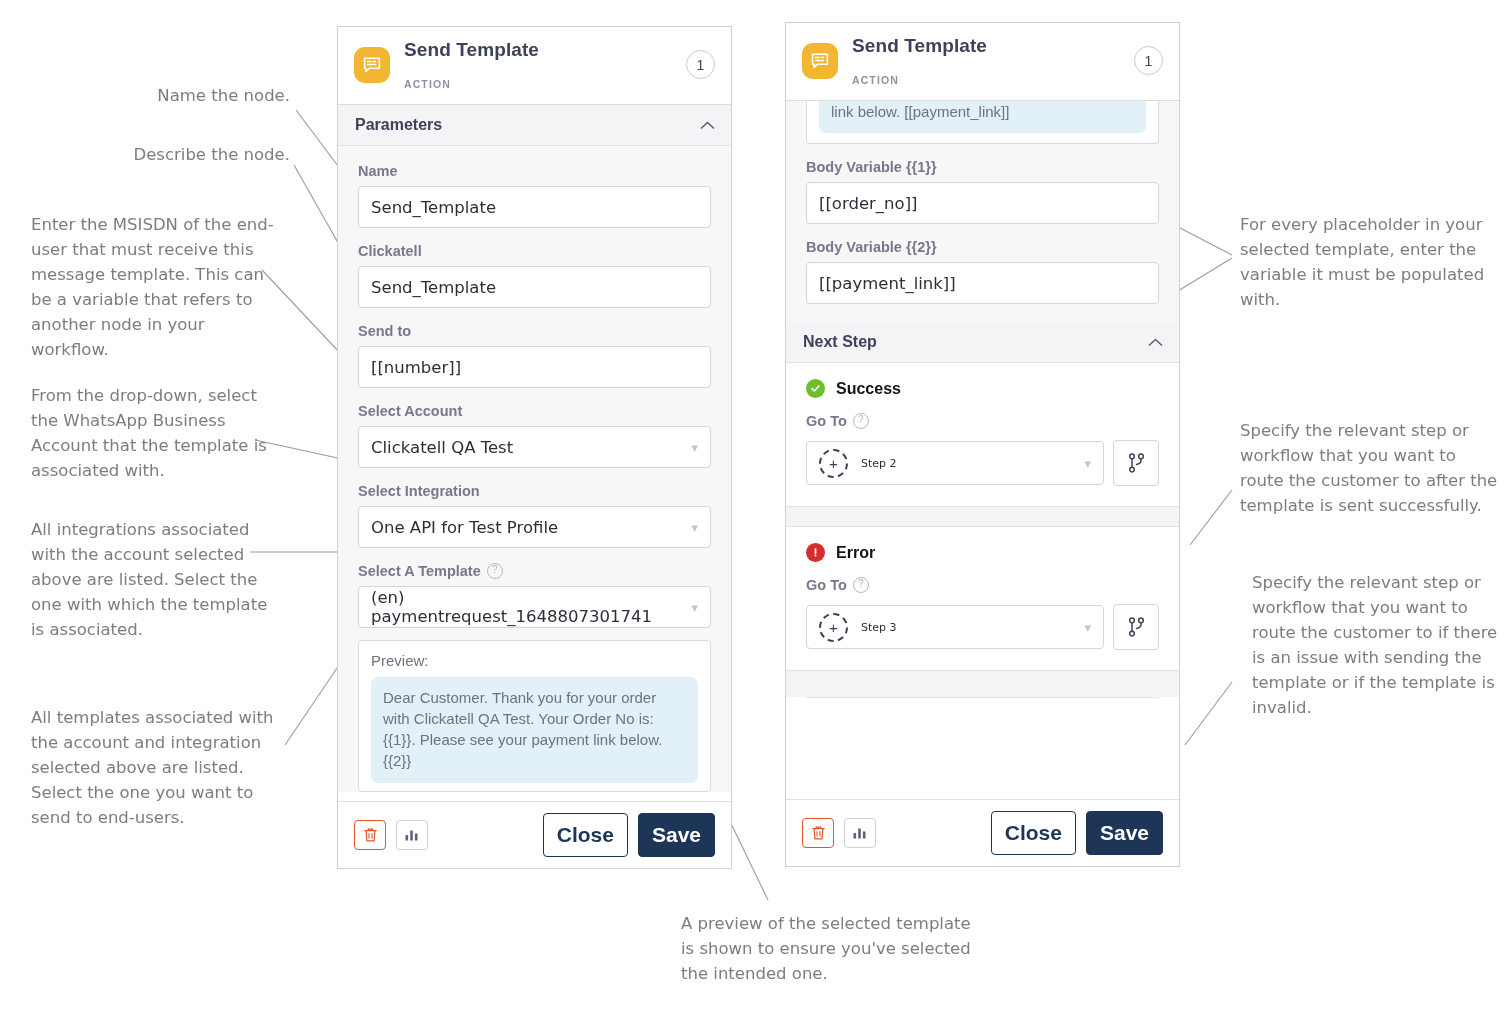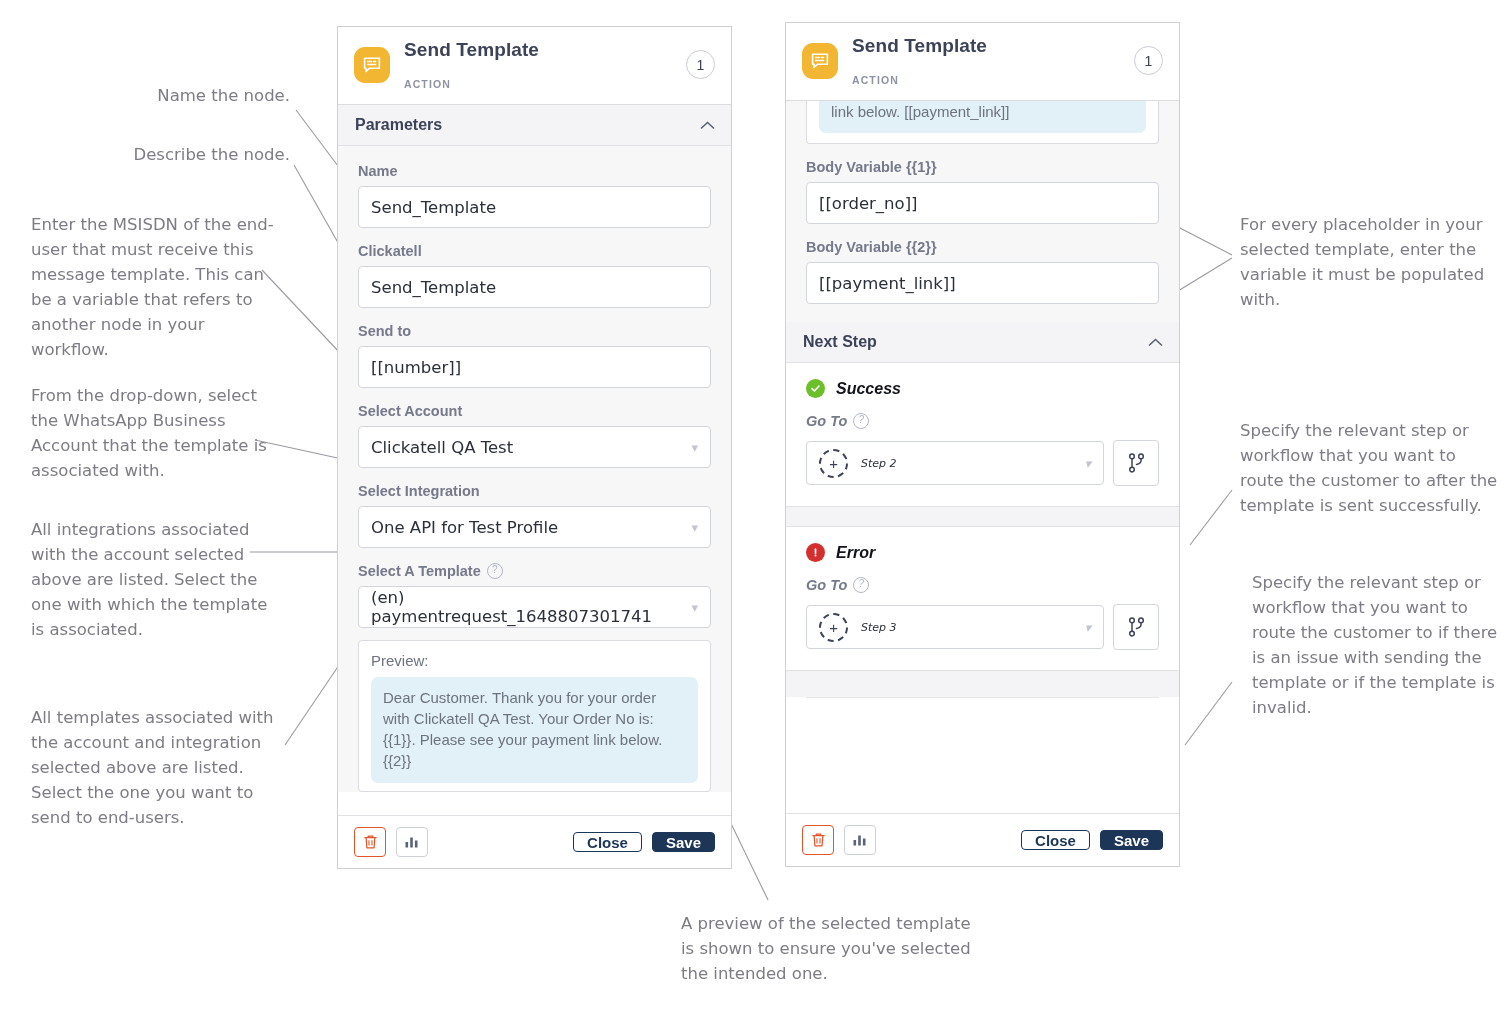--- a/index.html
+++ b/index.html
@@ -193,34 +193,34 @@
     width: 32px; height: 30px;
     border-radius: 4px;
     display: flex; align-items: center; justify-content: center;
     box-sizing: border-box;
     background: #fff;
   }
   .icon-btn.danger { border: 1px solid #e2542a; }
   .icon-btn.neutral { border: 1px solid #cdd0d8; }
   .footer-spacer { flex: 1 1 auto; }
   .btn {
-    height: 20px;
+    height: 44px;
     min-width: 62px;
     border-radius: 4px;
-    font-size: 15px;
+    font-size: 21px;
     font-weight: bold;
     display: flex; align-items: center; justify-content: center;
     box-sizing: border-box;
     padding: 0 13px;
   }
   .btn-close { background: #fff; border: 1px solid #1d3557; color: #1d3557; }
   .btn-save  { background: #1d3557; border: 1px solid #1d3557; color: #fff; }
 
   
-  .step-block { background: #fff; padding: 16px 20px 20px 20px; font-style: italic; }
+  .step-block { background: #fff; padding: 16px 20px 20px 20px; }
   .step-status {
     display: flex; align-items: center; gap: 11px;
     font-size: 16px; font-weight: bold; color: #12141a;
   }
   .status-dot { width: 19px; height: 19px; border-radius: 50%; display:flex; align-items:center; justify-content:center; }
   .status-dot.ok  { background: #6cbe2b; }
   .status-dot.err { background: #d32f2f; }
   .goto-row { display: flex; align-items: center; gap: 9px; margin-top: 11px; }
   .goto-select {
     flex: 1 1 auto;

